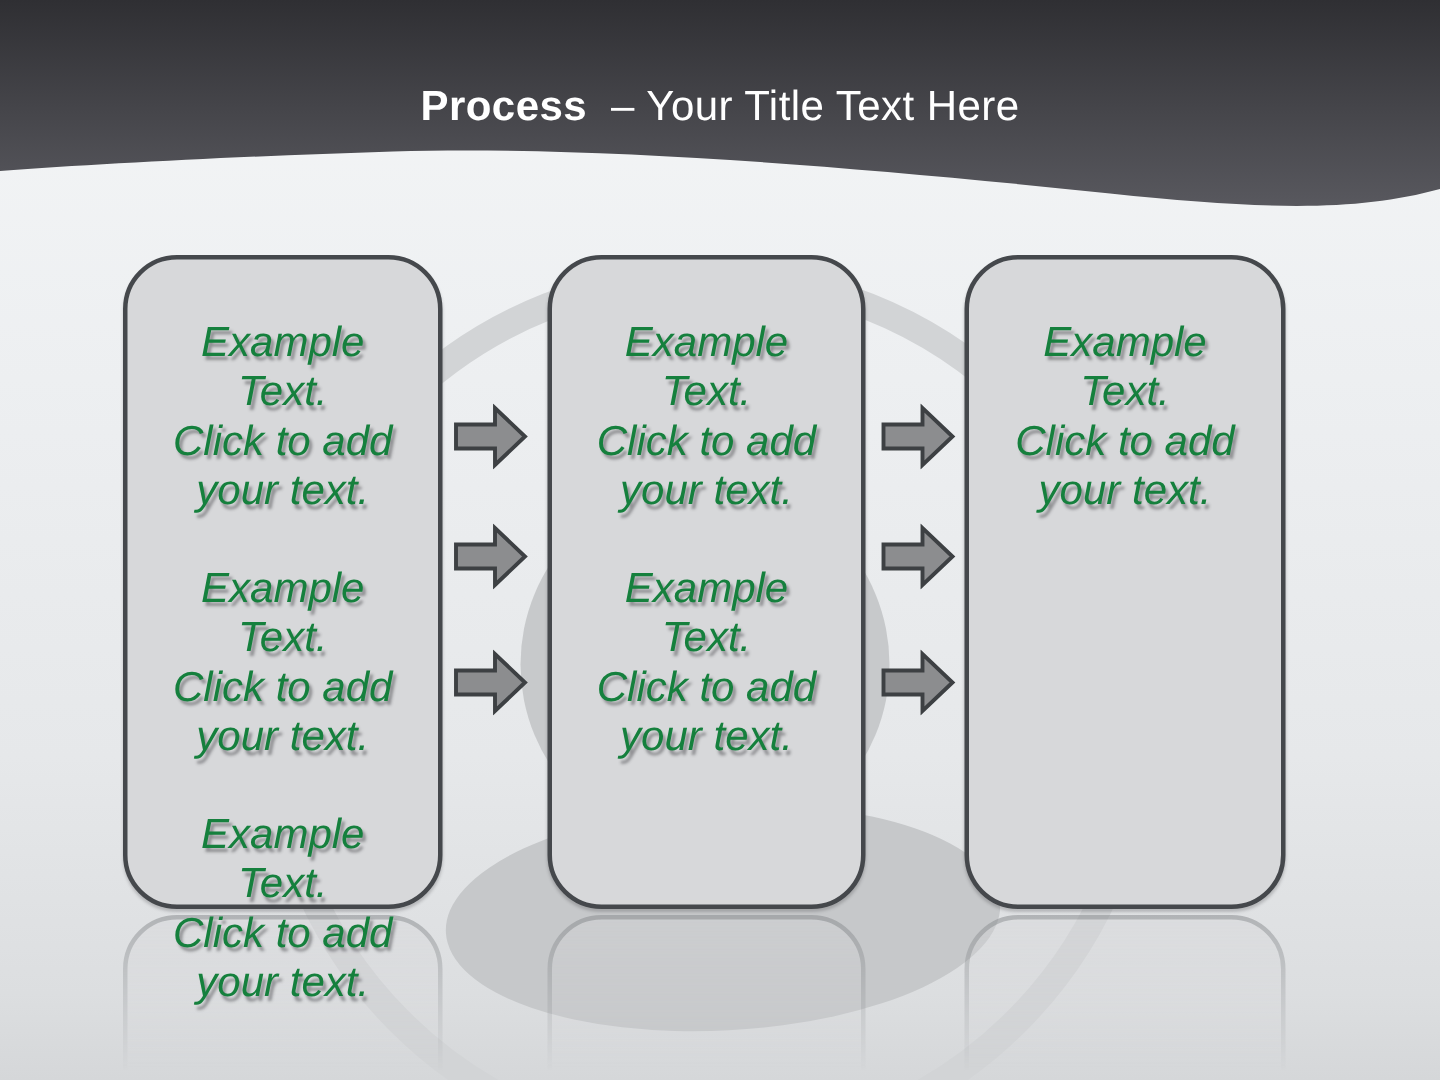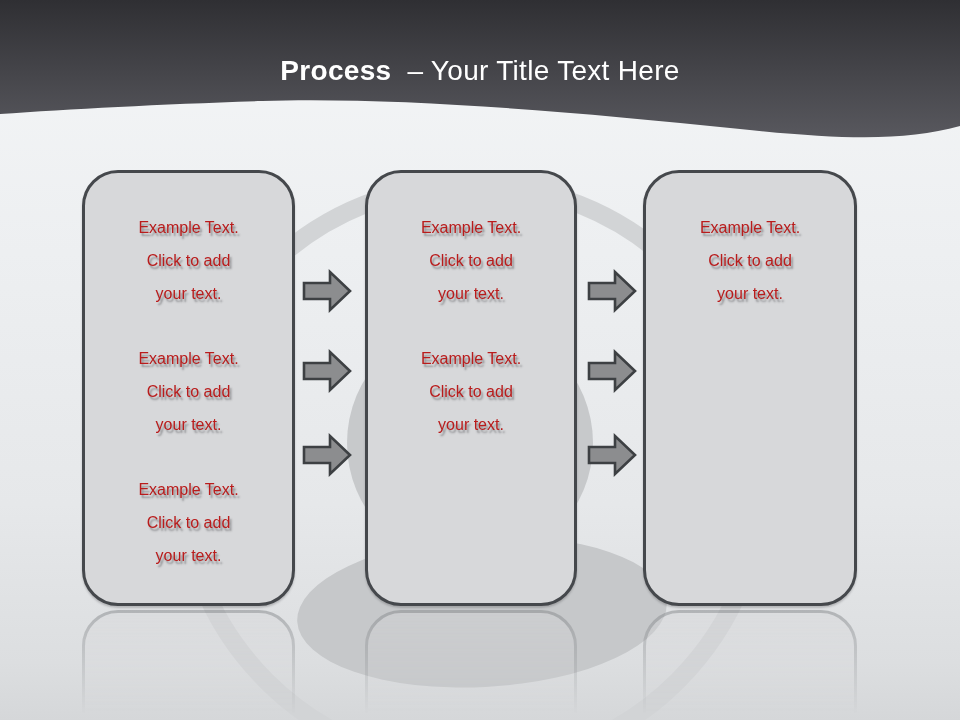--- a/index.html
+++ b/index.html
@@ -48,21 +48,21 @@
     position:absolute;top:170px;height:436px;box-sizing:border-box;
     background:#d7d8da;border:3px solid #45484c;border-radius:36px;
     box-shadow:0 2px 2px rgba(60,60,65,.25);
     padding:38px 16px 0 16px;
   }
   .panel-1{left:82px;width:213px;}
   .panel-2{left:365px;width:212px;}
   .panel-3{left:643px;width:214px;}
   .text-block{
     margin:0 0 32px 0;text-align:center;
-    font-size:16px;line-height:33px;color:#b91c1c;
+    font-style:italic;font-size:28px;line-height:33px;color:#15803d;
     text-shadow:2px 3px 2px rgba(50,50,55,.45);
     cursor:text;
   }
   
   .arrow{position:absolute;width:52px;height:44px;}
   .ar-c1{left:301px;}
   .ar-c2{left:586px;}
   .ar-r1{top:269px;}
   .ar-r2{top:349px;}
   .ar-r3{top:433px;}

